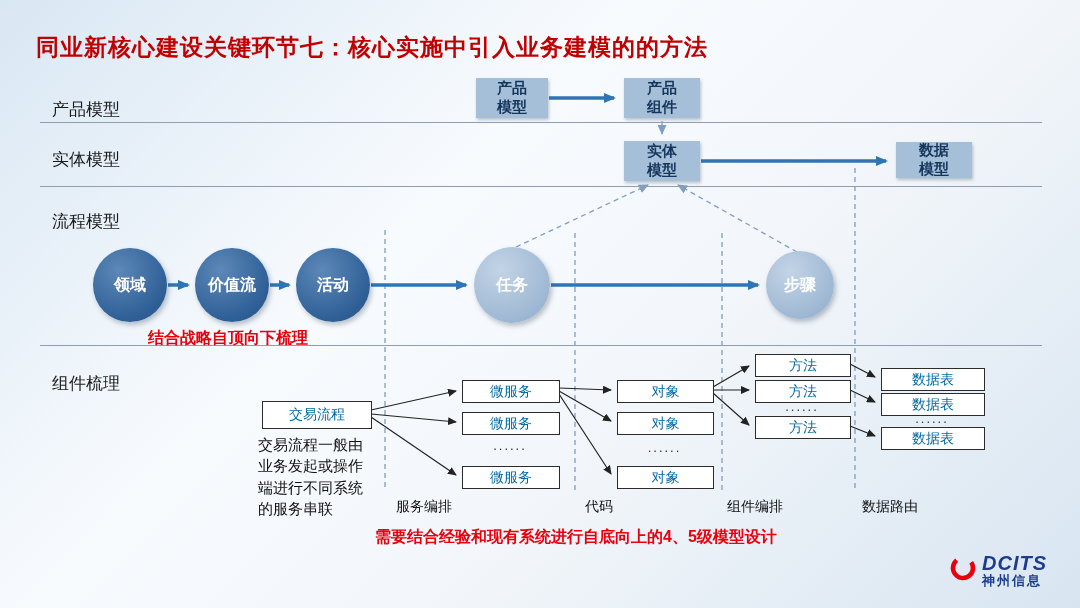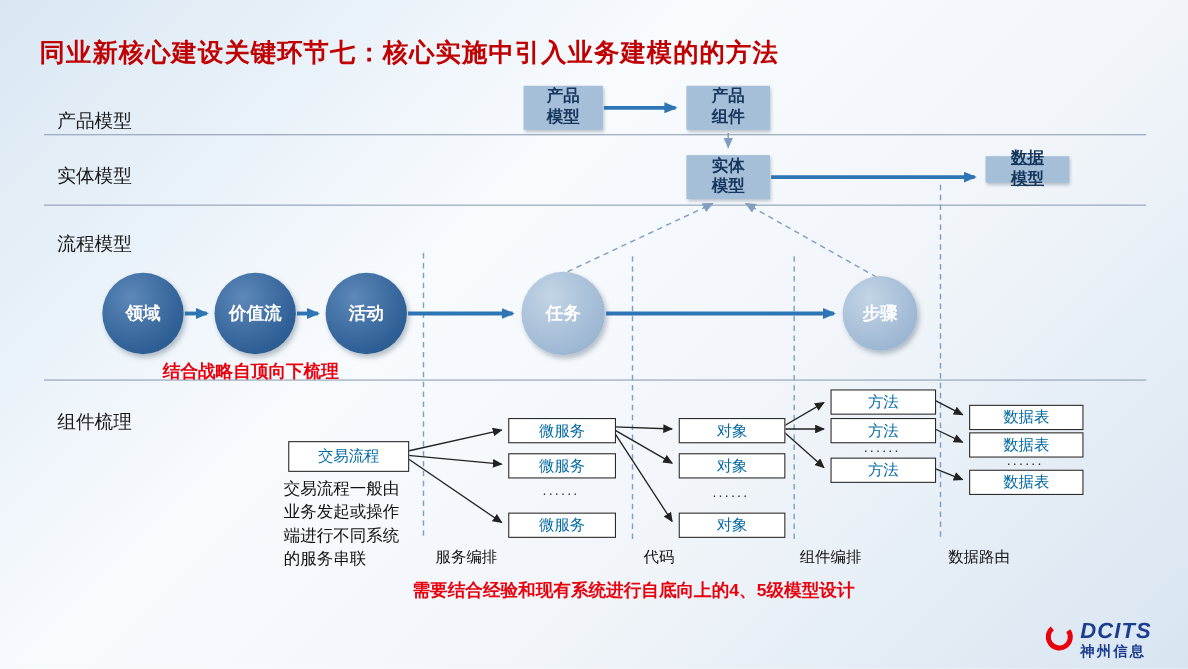--- a/index.html
+++ b/index.html
@@ -30,21 +30,21 @@
     display:flex;align-items:center;justify-content:center;
   }
   .dots{font-size:13px;color:#333;letter-spacing:2px;text-align:center;}
   .red-note{color:#e8000d;font-weight:600;font-size:16px;}
   .col-label{font-size:14px;color:#111;}
   .desc{font-size:15px;color:#111;width:114px;line-height:1.42;}
   .blue{stroke:#2e75b6;stroke-width:3.5;marker-end:url(#mB);}
   .thin{stroke:#222;stroke-width:1.2;marker-end:url(#mK);}
   .dash{stroke:#7f9ec2;stroke-width:1.3;stroke-dasharray:5 4;fill:none;}
   .dashA{marker-end:url(#mD);}
-  .logo{display:flex;align-items:flex-start;gap:4px;margin-top:11px;}
+  .logo{display:flex;align-items:flex-start;gap:4px;}
   .logo-texts{display:flex;flex-direction:column;line-height:1.1;}
   .logo-brand{color:#1c3d8f;font-weight:bold;font-style:italic;font-size:20px;letter-spacing:1px;}
   .logo-company{color:#1c3d8f;font-size:13px;font-weight:bold;letter-spacing:2px;}
 </style>
 </head>
 <body>
 
 <div class="slide">
 
   <svg class="abs" style="left:0;top:0;pointer-events:none" width="1080" height="608">
@@ -109,21 +109,21 @@
   <div class="abs lane-label" style="left:52px;top:210px;">流程模型</div>
   <div class="abs lane-label" style="left:52px;top:372px;">组件梳理</div>
 
   <div class="abs bbox" style="left:476px;top:78px;width:72px;height:40px;">产品
 模型</div>
   <div class="abs bbox" style="left:624px;top:78px;width:76px;height:40px;">产品
 组件</div>
 
   <div class="abs bbox" style="left:624px;top:141px;width:76px;height:40px;">实体
 模型</div>
-  <div class="abs bbox" style="left:896px;top:142px;width:76px;height:24px;text-decoration:underline;">数据
+  <div class="abs bbox" style="left:896px;top:142px;width:76px;height:36px;">数据
 模型</div>
 
   <div class="abs circle c-dark" style="left:93px;top:248px;width:74px;height:74px;">领域</div>
   <div class="abs circle c-dark" style="left:195px;top:248px;width:74px;height:74px;">价值流</div>
   <div class="abs circle c-dark" style="left:296px;top:248px;width:74px;height:74px;">活动</div>
   <div class="abs circle c-light" style="left:474px;top:247px;width:76px;height:76px;">任务</div>
   <div class="abs circle c-light" style="left:766px;top:251px;width:68px;height:68px;">步骤</div>
 
   <div class="abs red-note" style="left:148px;top:328px;">结合战略自顶向下梳理</div>
 

